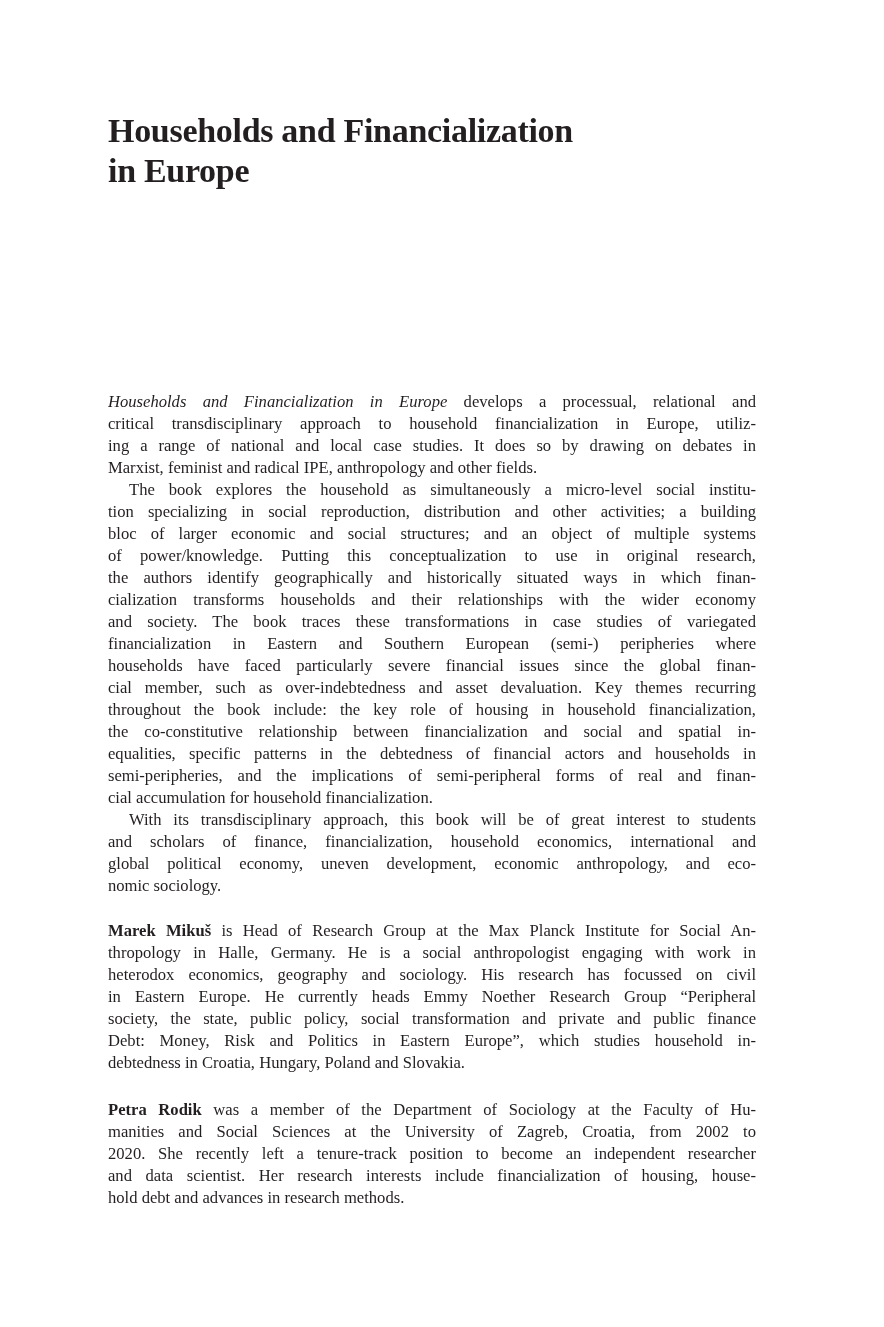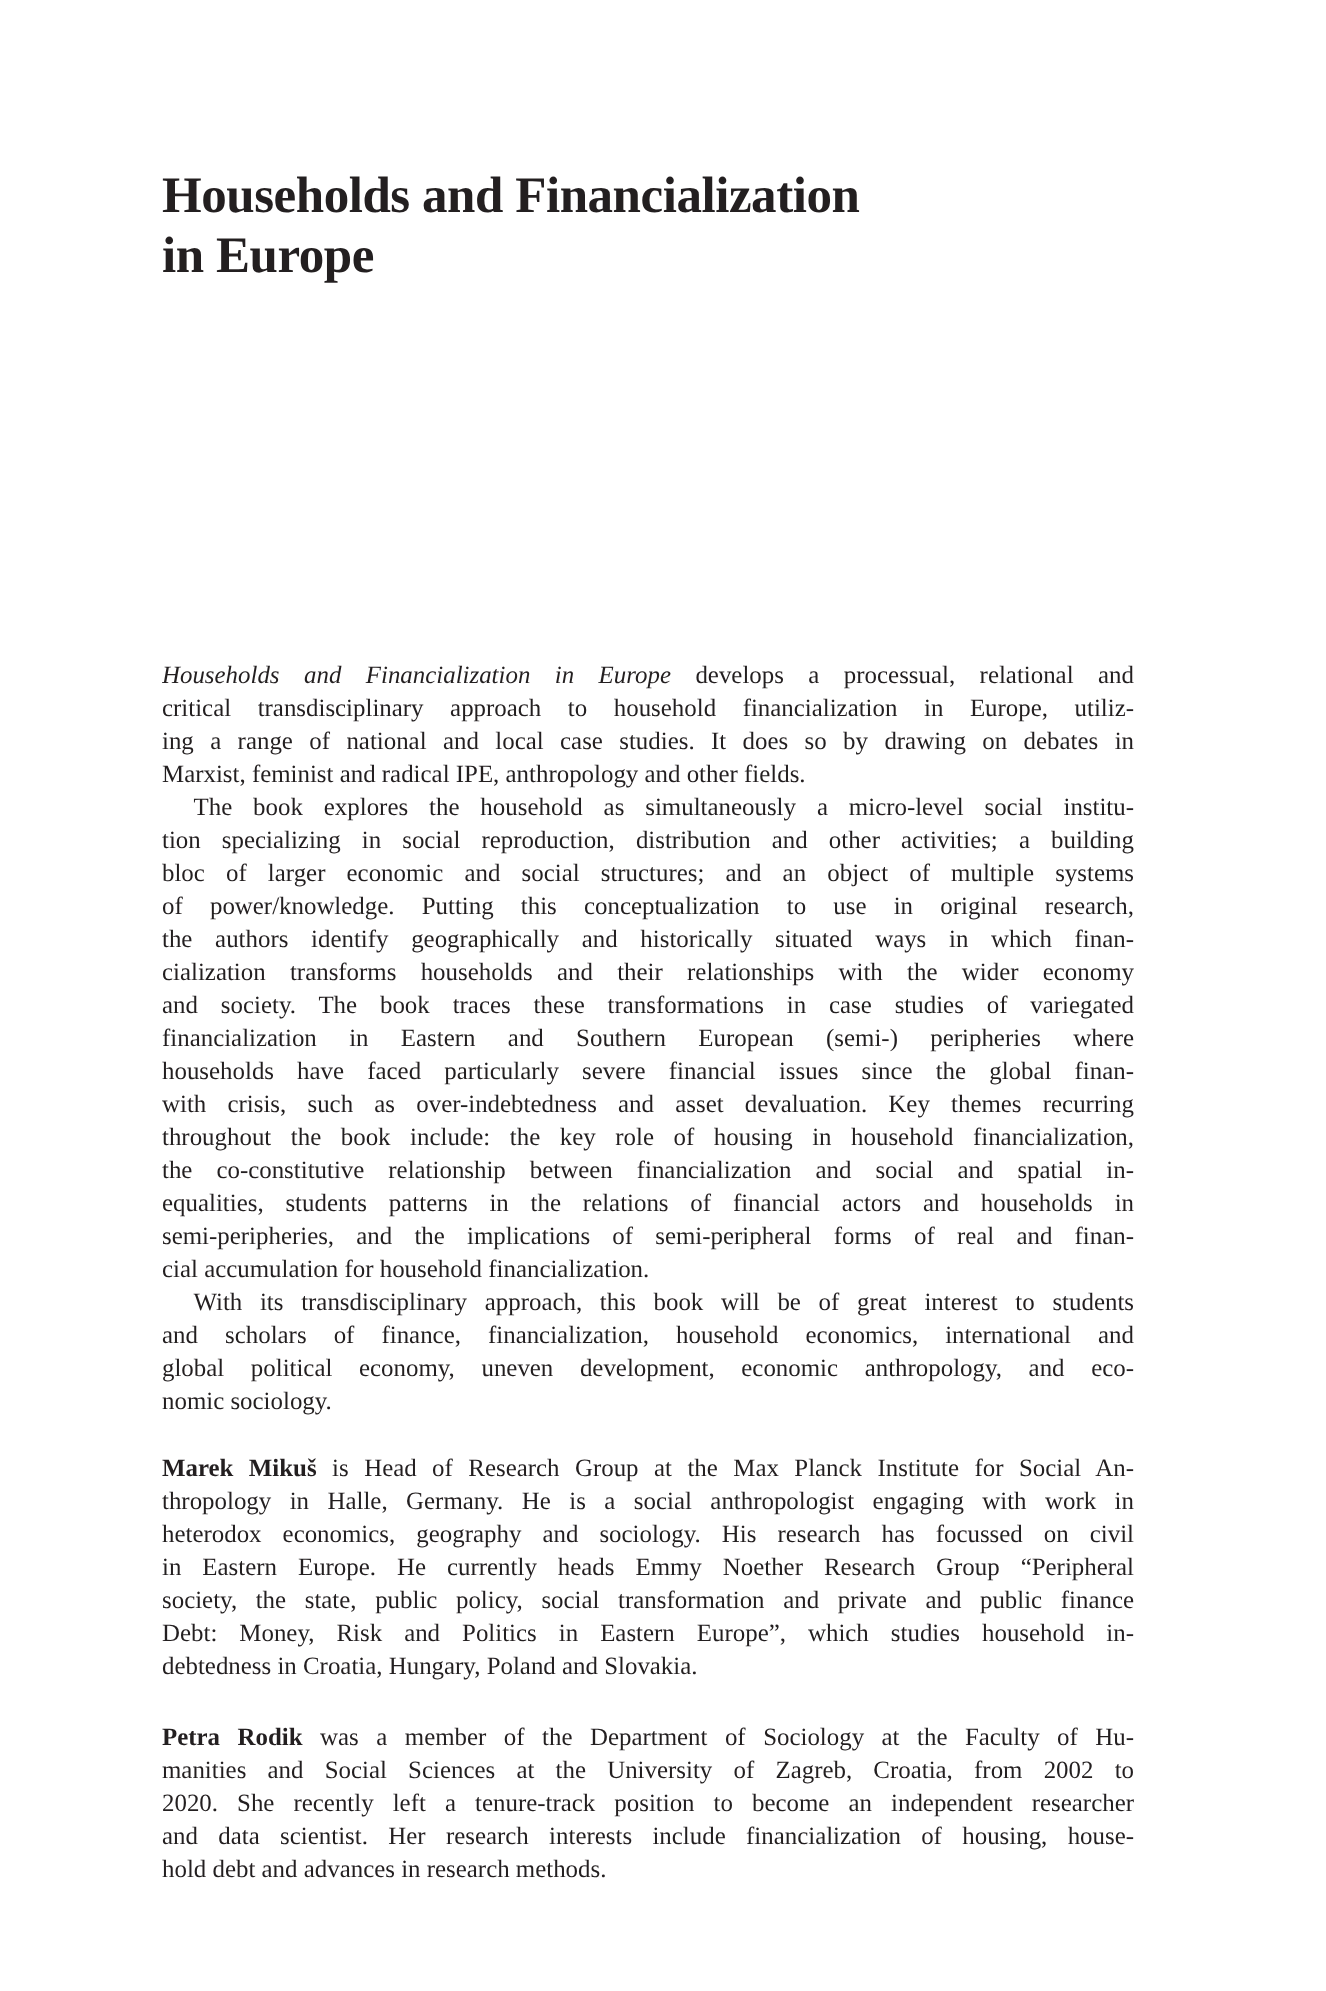--- a/index.html
+++ b/index.html
@@ -35,21 +35,20 @@
   .title span { display: block; white-space: nowrap; }
 
   .text-block {
     position: absolute;
     left: 108px;
     width: 648px;
     font-family: "Liberation Serif", "DejaVu Serif", serif;
     font-size: 16.6px;
     line-height: 22px;
     color: #231f20;
-    margin-top: 48px;
   }
   .line {
     display: block;
     height: 22px;
     white-space: nowrap;
     text-align: justify;
     text-align-last: justify;
     overflow: hidden;
   }
   .line.last {
@@ -85,24 +84,24 @@
     <div>
       <span class="line indent">The book explores the household as simultaneously a micro-level social institu-</span>
       <span class="line">tion specializing in social reproduction, distribution and other activities; a building</span>
       <span class="line">bloc of larger economic and social structures; and an object of multiple systems</span>
       <span class="line">of power/knowledge. Putting this conceptualization to use in original research,</span>
       <span class="line">the authors identify geographically and historically situated ways in which finan-</span>
       <span class="line">cialization transforms households and their relationships with the wider economy</span>
       <span class="line">and society. The book traces these transformations in case studies of variegated</span>
       <span class="line">financialization in Eastern and Southern European (semi-) peripheries where</span>
       <span class="line">households have faced particularly severe financial issues since the global finan-</span>
-      <span class="line">with crisis, such as over-indebtedness and asset devaluation. Key themes recurring</span>
+      <span class="line">cial member, such as over-indebtedness and asset devaluation. Key themes recurring</span>
       <span class="line">throughout the book include: the key role of housing in household financialization,</span>
       <span class="line">the co-constitutive relationship between financialization and social and spatial in-</span>
-      <span class="line">equalities, students patterns in the relations of financial actors and households in</span>
+      <span class="line">equalities, specific patterns in the debtedness of financial actors and households in</span>
       <span class="line">semi-peripheries, and the implications of semi-peripheral forms of real and finan-</span>
       <span class="line last">cial accumulation for household financialization.</span>
     </div>
 
     <div>
       <span class="line indent">With its transdisciplinary approach, this book will be of great interest to students</span>
       <span class="line">and scholars of finance, financialization, household economics, international and</span>
       <span class="line">global political economy, uneven development, economic anthropology, and eco-</span>
       <span class="line last">nomic sociology.</span>
     </div>

